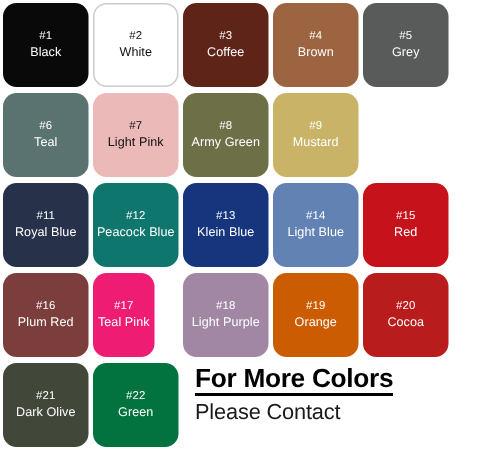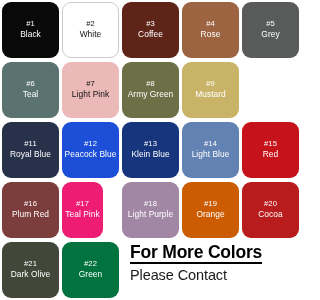--- a/index.html
+++ b/index.html
@@ -113,21 +113,21 @@
       <div class="swatch dark-text outlined" style="left: 62px; top: 2px; width: 57px; height: 56px; border-radius: 9px; background: rgb(255, 255, 255);">
         <span class="sw-num">#2</span>
         <span class="sw-name">White</span>
       </div>
       <div class="swatch light-text" style="left: 122px; top: 2px; width: 57px; height: 56px; border-radius: 9px; background: rgb(95, 36, 24);">
         <span class="sw-num">#3</span>
         <span class="sw-name">Coffee</span>
       </div>
       <div class="swatch light-text" style="left: 182px; top: 2px; width: 57px; height: 56px; border-radius: 9px; background: rgb(156, 100, 64);">
         <span class="sw-num">#4</span>
-        <span class="sw-name">Rose</span>
+        <span class="sw-name">Brown</span>
       </div>
       <div class="swatch light-text" style="left: 242px; top: 2px; width: 57px; height: 56px; border-radius: 9px; background: rgb(88, 91, 90);">
         <span class="sw-num">#5</span>
         <span class="sw-name">Grey</span>
       </div>
       <div class="swatch light-text" style="left: 2px; top: 62px; width: 57px; height: 56px; border-radius: 9px; background: rgb(90, 115, 113);">
         <span class="sw-num">#6</span>
         <span class="sw-name">Teal</span>
       </div>
       <div class="swatch dark-text" style="left: 62px; top: 62px; width: 57px; height: 56px; border-radius: 9px; background: rgb(234, 185, 184);">
@@ -143,21 +143,21 @@
         <span class="sw-name">Mustard</span>
       </div>
       <div class="swatch light-text" style="left: 242px; top: 62px; width: 57px; height: 56px; border-radius: 9px;">
         <span class="sw-num">#10</span>
         <span class="sw-name">Blue</span>
       </div>
       <div class="swatch light-text" style="left: 2px; top: 122px; width: 57px; height: 56px; border-radius: 9px; background: rgb(39, 49, 74);">
         <span class="sw-num">#11</span>
         <span class="sw-name">Royal Blue</span>
       </div>
-      <div class="swatch light-text" style="left: 62px; top: 122px; width: 57px; height: 56px; border-radius: 9px; background: #1d4ed8;">
+      <div class="swatch light-text" style="left: 62px; top: 122px; width: 57px; height: 56px; border-radius: 9px; background: #0f766e;">
         <span class="sw-num">#12</span>
         <span class="sw-name">Peacock Blue</span>
       </div>
       <div class="swatch light-text" style="left: 122px; top: 122px; width: 57px; height: 56px; border-radius: 9px; background: rgb(22, 53, 124);">
         <span class="sw-num">#13</span>
         <span class="sw-name">Klein Blue</span>
       </div>
       <div class="swatch light-text" style="left: 182px; top: 122px; width: 57px; height: 56px; border-radius: 9px; background: rgb(99, 130, 180);">
         <span class="sw-num">#14</span>
         <span class="sw-name">Light Blue</span>

